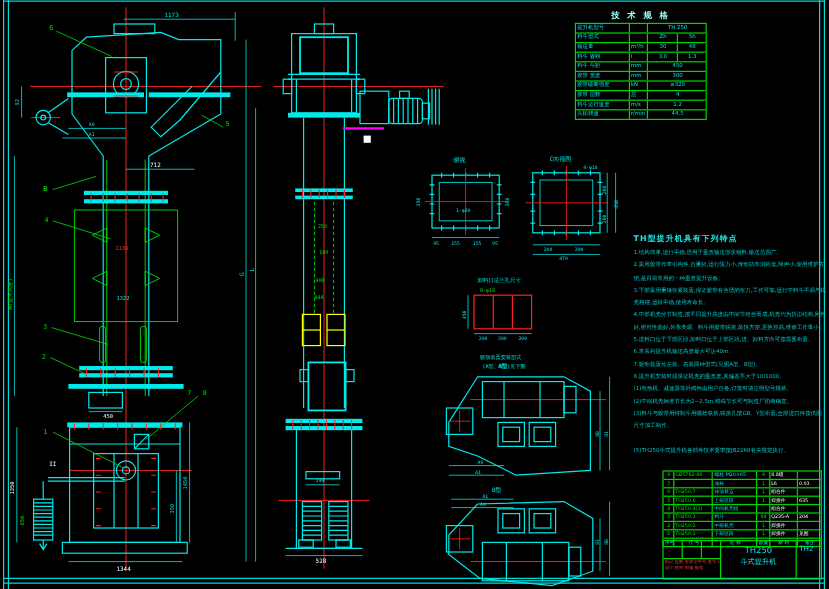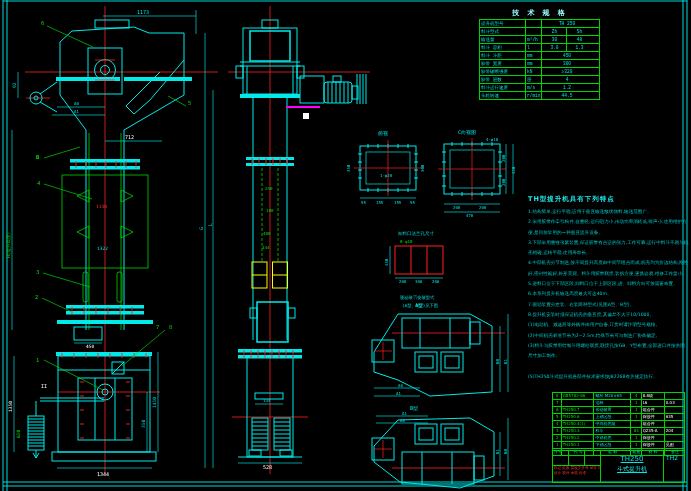--- a/index.html
+++ b/index.html
@@ -1,21 +1,21 @@
 <!DOCTYPE html>
 <html><head>
 <meta charset="utf-8">
 <style>
   html,body{margin:0;padding:0;background:#000;}
   #canvas{position:relative;width:691px;height:491px;background:#000;overflow:hidden;
           font-family:"DejaVu Sans",sans-serif;}
   .abs{position:absolute;}
   svg text{font-family:"DejaVu Sans Mono",monospace;}
   
-  #spec{left:479px;top:8px;width:121px;color:#00e5e5;font-family:Liberation Mono, monospace;}
+  #spec{left:479px;top:8px;width:110px;color:#00e5e5;}
   #spec .t{width:100%;text-align:center;font-size:7px;letter-spacing:2px;color:#9ff;
            font-weight:bold;height:10px;line-height:10px;}
   #spec .grid{border:1px solid #00d400;margin-top:1px;}
   .srow{display:flex;border-top:1px solid #00d400;height:7px;line-height:7px;font-size:4.5px;}
   .srow:first-child{border-top:none;}
   .sc{border-left:1px solid #00d400;overflow:hidden;white-space:nowrap;padding-left:1px;}
   .sc:first-child{border-left:none;}
   .c-l{width:44px;} .c-u{width:14px;} .c-v{width:23px;text-align:center;} .c-vs{width:48px;text-align:center;}
   
   #features{left:528px;top:195px;width:161px;color:#00d9d9;}
@@ -30,21 +30,21 @@
   .b-no{width:7px;text-align:center;} .b-code{width:32px;} .b-name{width:36px;color:#00e5e5;}
   .b-qty{width:9px;text-align:center;} .b-mat{width:22px;color:#fff;} .b-note{width:19px;color:#fff;}
   .bhead .bc{color:#00e5e5;text-align:center;}
   
   #tblock{left:552px;top:450px;width:131px;height:31px;border:1px solid #00d400;display:flex;}
   #tb-left{width:47px;border-right:1px solid #00d400;position:relative;}
   #tb-left .cellgrid{height:14px;border-bottom:1px solid #00d400;display:flex;}
   #tb-left .cg{flex:1;border-left:1px solid #00d400;}
   #tb-left .cg:first-child{border-left:none;}
   .sig{font-size:3.6px;line-height:5px;color:#ff3333;white-space:nowrap;overflow:hidden;padding-left:1px;}
-  #tb-center{width:62px;border-right:1px solid #00d400;text-align:center;color:#00e5e5;text-decoration:underline;}
+  #tb-center{width:62px;border-right:1px solid #00d400;text-align:center;color:#00e5e5;}
   #tb-center .m{font-size:7px;line-height:10px;margin-top:3px;}
   #tb-center .n{font-size:6px;line-height:9px;color:#1fe8e8;}
   #tb-right{flex:1;color:#00e5e5;font-size:6px;padding:3px 0 0 2px;overflow:hidden;}
 </style>
 </head>
 <body>
 
 <div id="canvas">
 
 <svg class="abs" width="691" height="491" viewBox="0 0 691 491">

